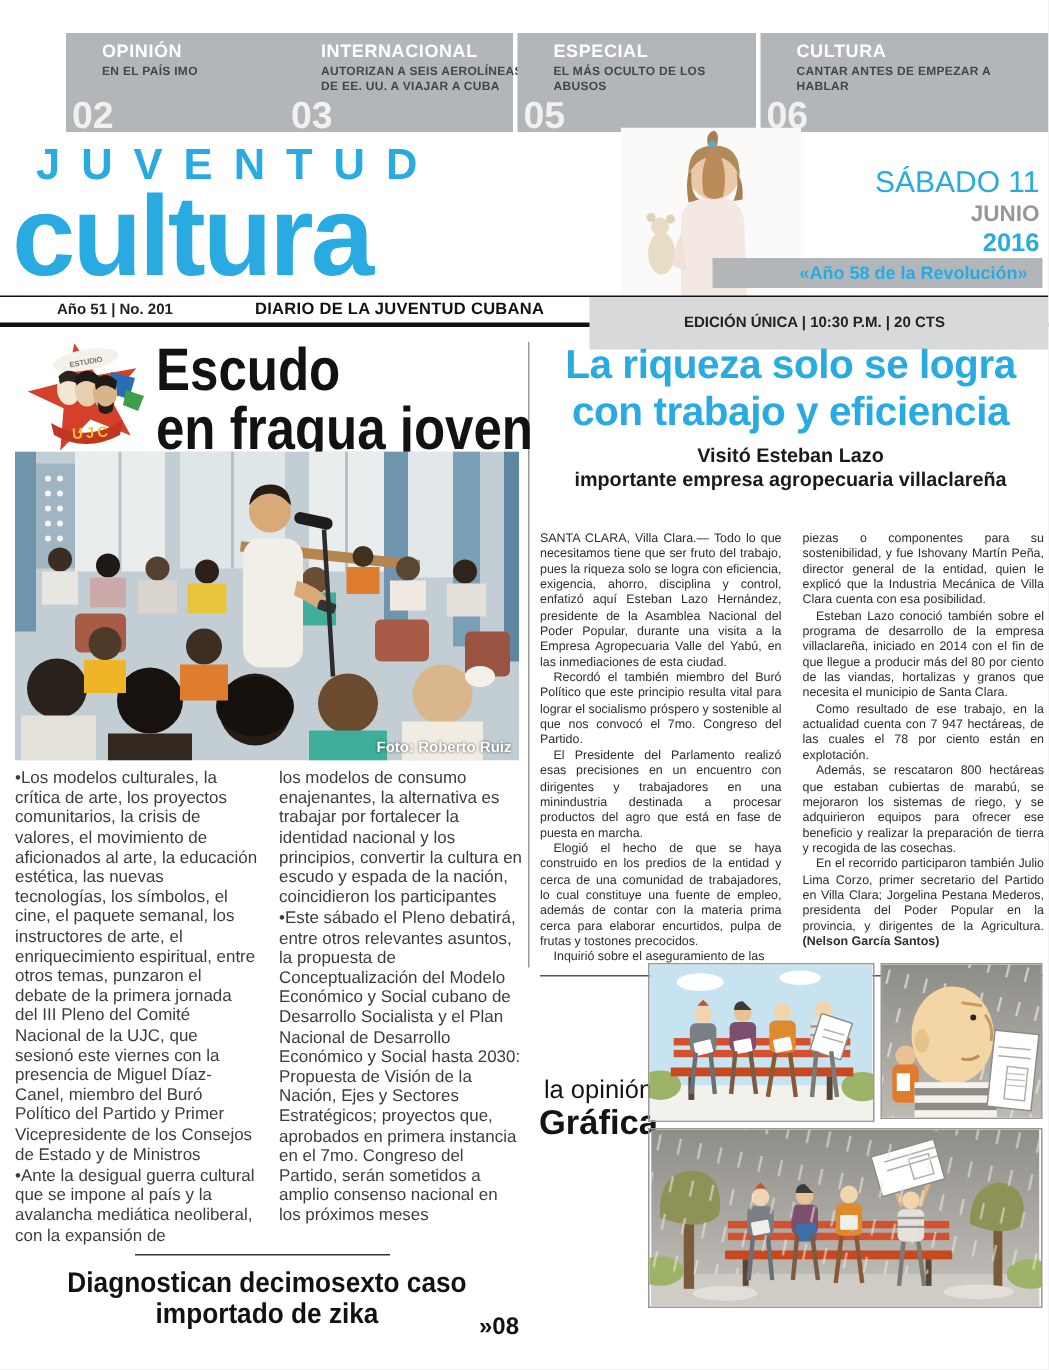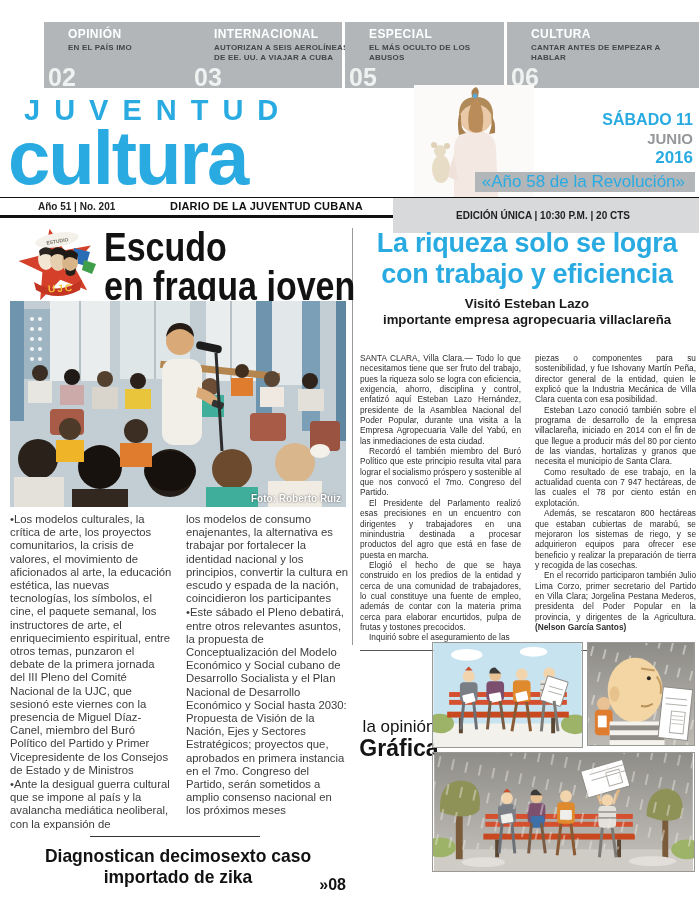--- a/index.html
+++ b/index.html
@@ -7,26 +7,26 @@
         font-family:"Liberation Sans", sans-serif;color:#1c1c1c;margin:0 auto;}
   
   .navcell{position:absolute;top:22px;height:66px;background:#b2b6b8;}
   .nav-title{position:absolute;top:5px;left:24px;font-size:12px;font-weight:bold;color:#ffffff;letter-spacing:.4px;}
   .nav-sub{position:absolute;top:21px;left:24px;width:138px;font-size:8px;font-weight:bold;color:#43474a;line-height:10px;letter-spacing:.2px;}
   .nav-num{position:absolute;bottom:-2px;left:4px;font-size:25px;font-weight:bold;color:#f0f1f1;line-height:1;}
   
   .mast-line1{position:absolute;left:24px;top:96px;font-size:29px;font-weight:bold;color:#29abe2;letter-spacing:14px;line-height:1;}
   .mast-line2{position:absolute;left:8px;top:120px;font-size:76px;font-weight:bold;color:#29abe2;letter-spacing:-2px;line-height:1;}
   .date-block{position:absolute;right:6px;top:112px;text-align:right;line-height:1;}
-  .date-day{font-size:16px;font-weight:bold;color:#29abe2;}
+  .date-day{font-size:20px;font-weight:normal;color:#29abe2;}
   .date-month{font-size:15px;font-weight:bold;color:#95989a;margin-top:3px;}
   .date-year{font-size:17px;font-weight:bold;color:#29abe2;margin-top:3px;}
   .anno-bar{position:absolute;left:475px;right:4px;top:172px;height:20px;background:#b2b6b8;
             display:flex;align-items:center;justify-content:flex-end;padding-right:10px;box-sizing:border-box;}
-  .anno-bar span{font-size:17px;font-weight:normal;color:#29abe2;text-align:center;}
+  .anno-bar span{font-size:12px;font-weight:bold;color:#29abe2;text-align:center;}
   
   #infobar{position:absolute;left:0;top:197px;width:699px;height:17px;border-top:1.5px solid #111;border-bottom:3.5px solid #111;box-sizing:content-box;}
   .info-left{position:absolute;left:22px;top:3px;font-size:10px;font-weight:bold;color:#222;margin-left:16px;}
   .info-center{position:absolute;left:170px;top:2px;font-size:11px;font-weight:bold;color:#111;letter-spacing:.2px;}
   .info-right{position:absolute;left:393px;right:0;top:0;height:35px;background:#d8d9da;
               display:flex;align-items:center;justify-content:center;padding-right:6px;box-sizing:border-box;}
   .info-right span{font-size:10px;font-weight:bold;color:#222;}
   
   .vrule{position:absolute;left:352px;top:228px;width:1px;height:417px;background:#9a9a9a;}
   .hrule-right{position:absolute;left:360px;top:650px;width:335px;height:1px;background:#555;}

